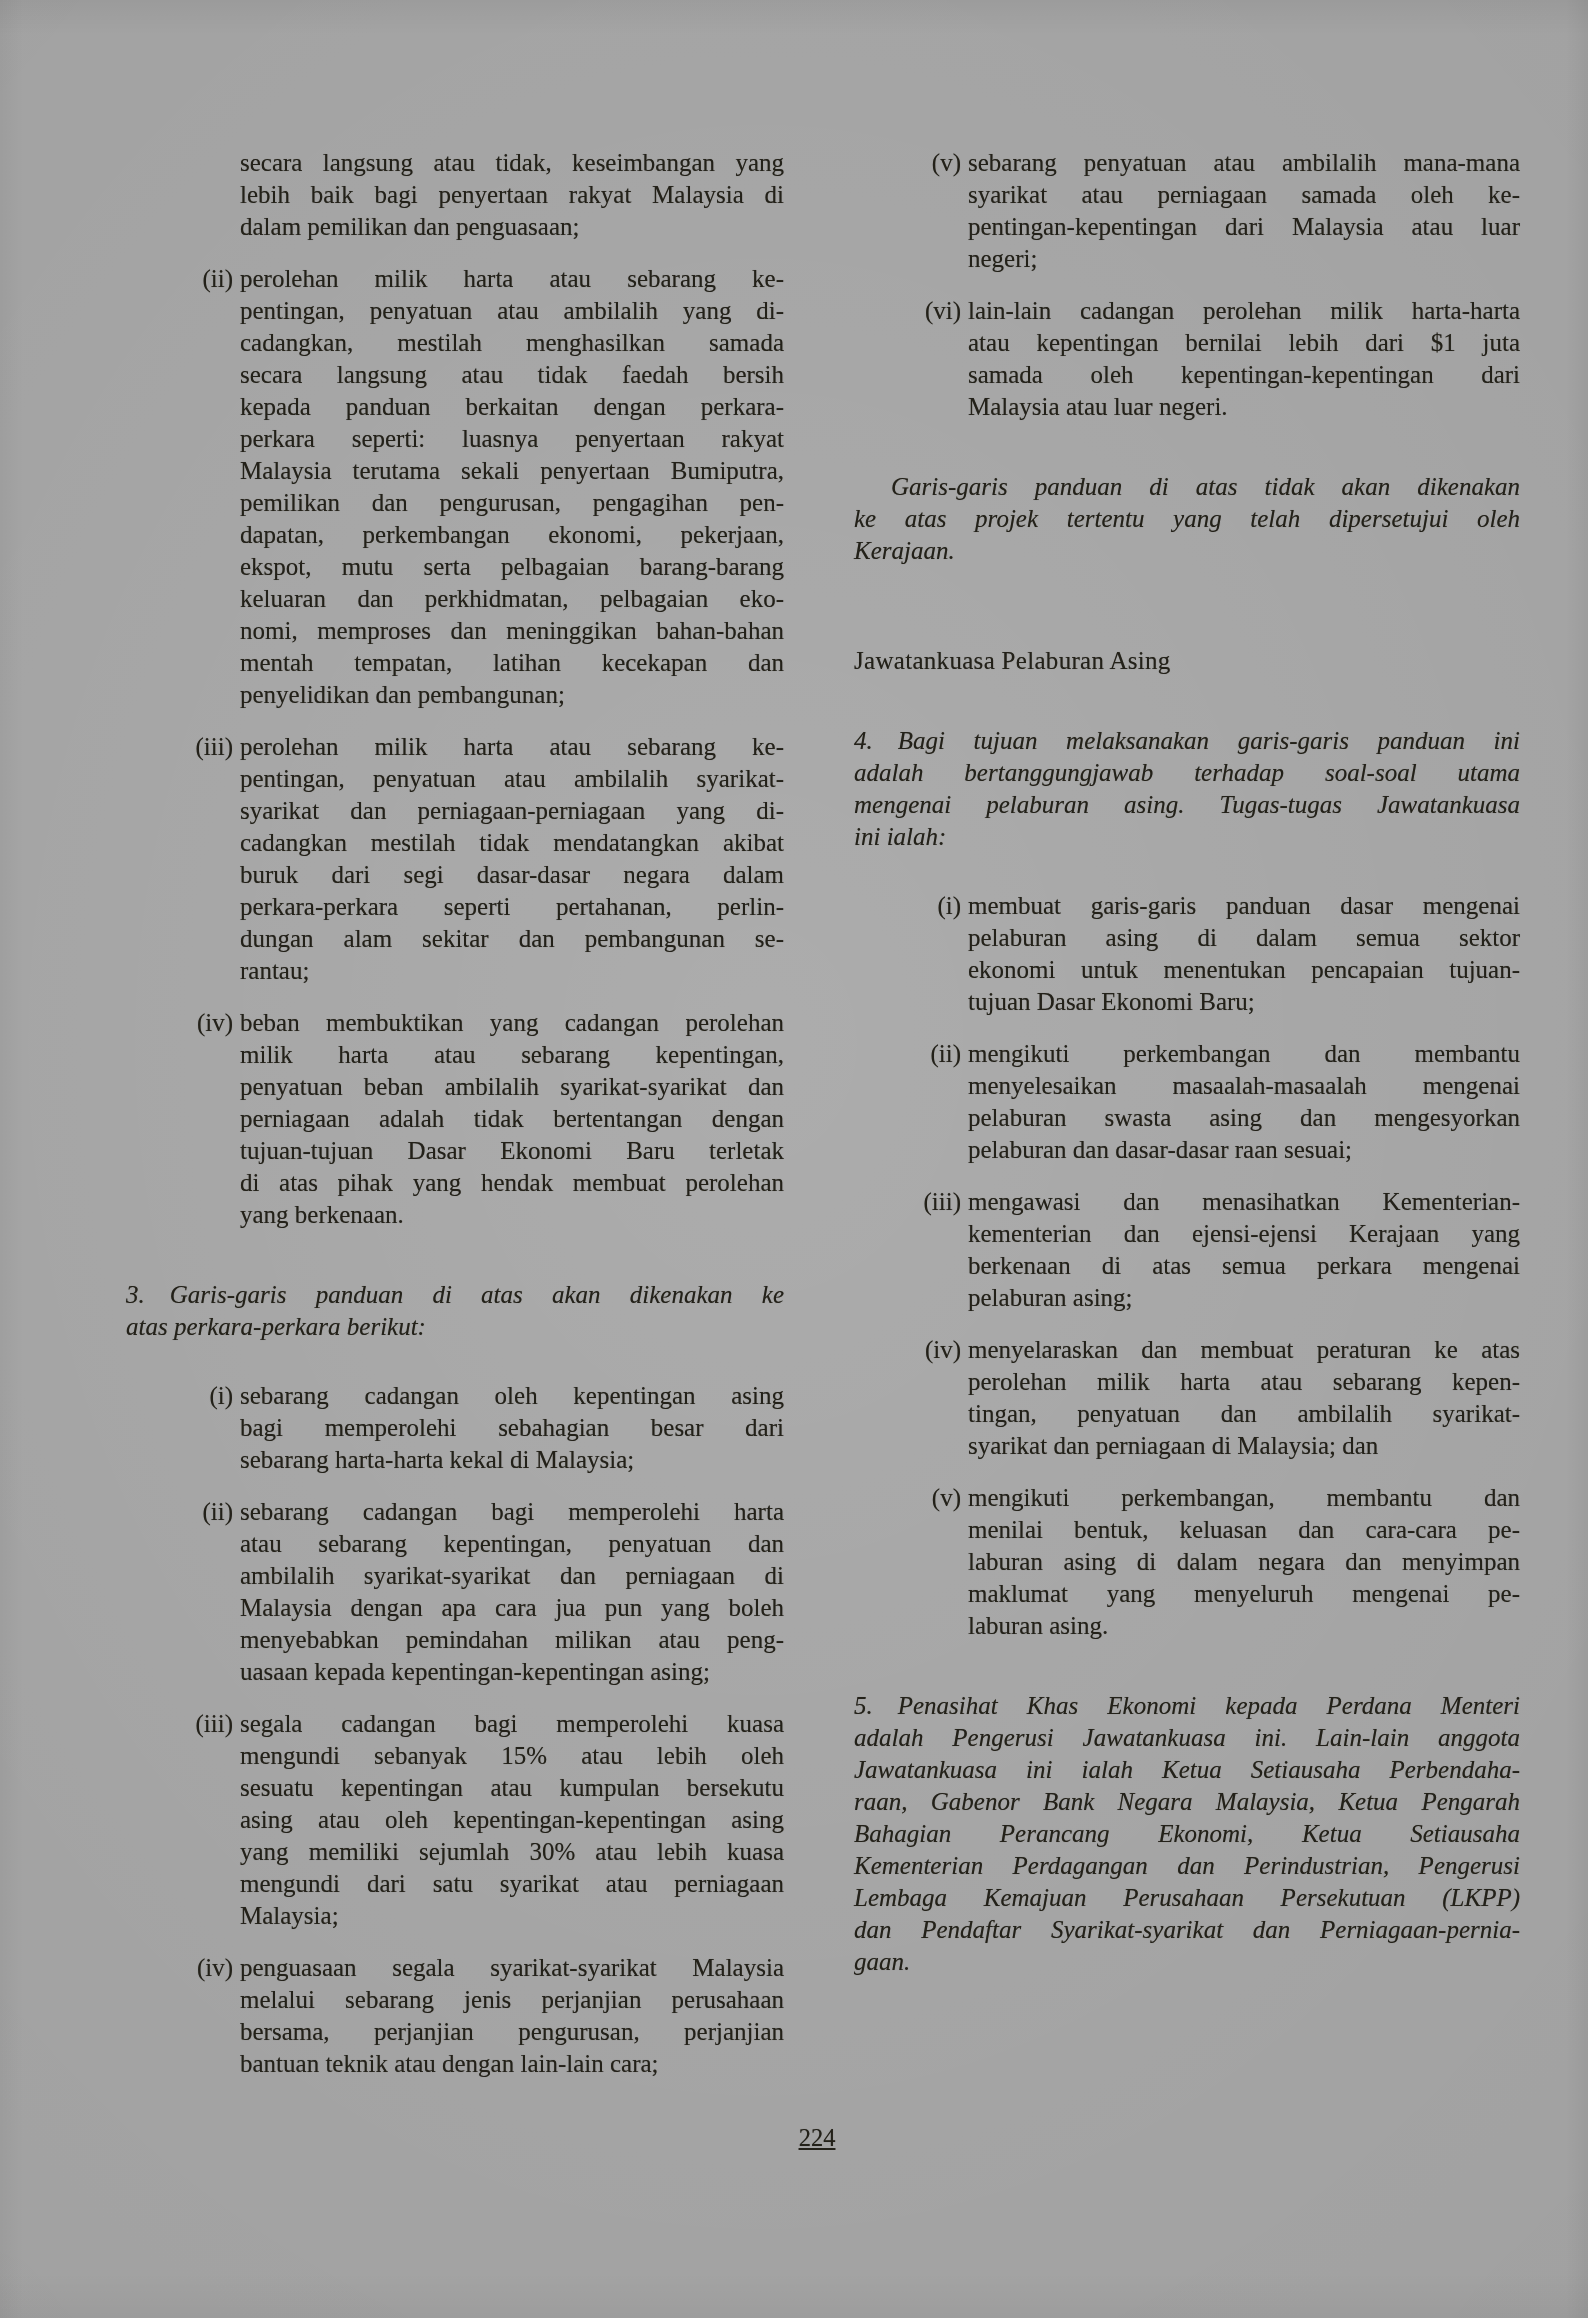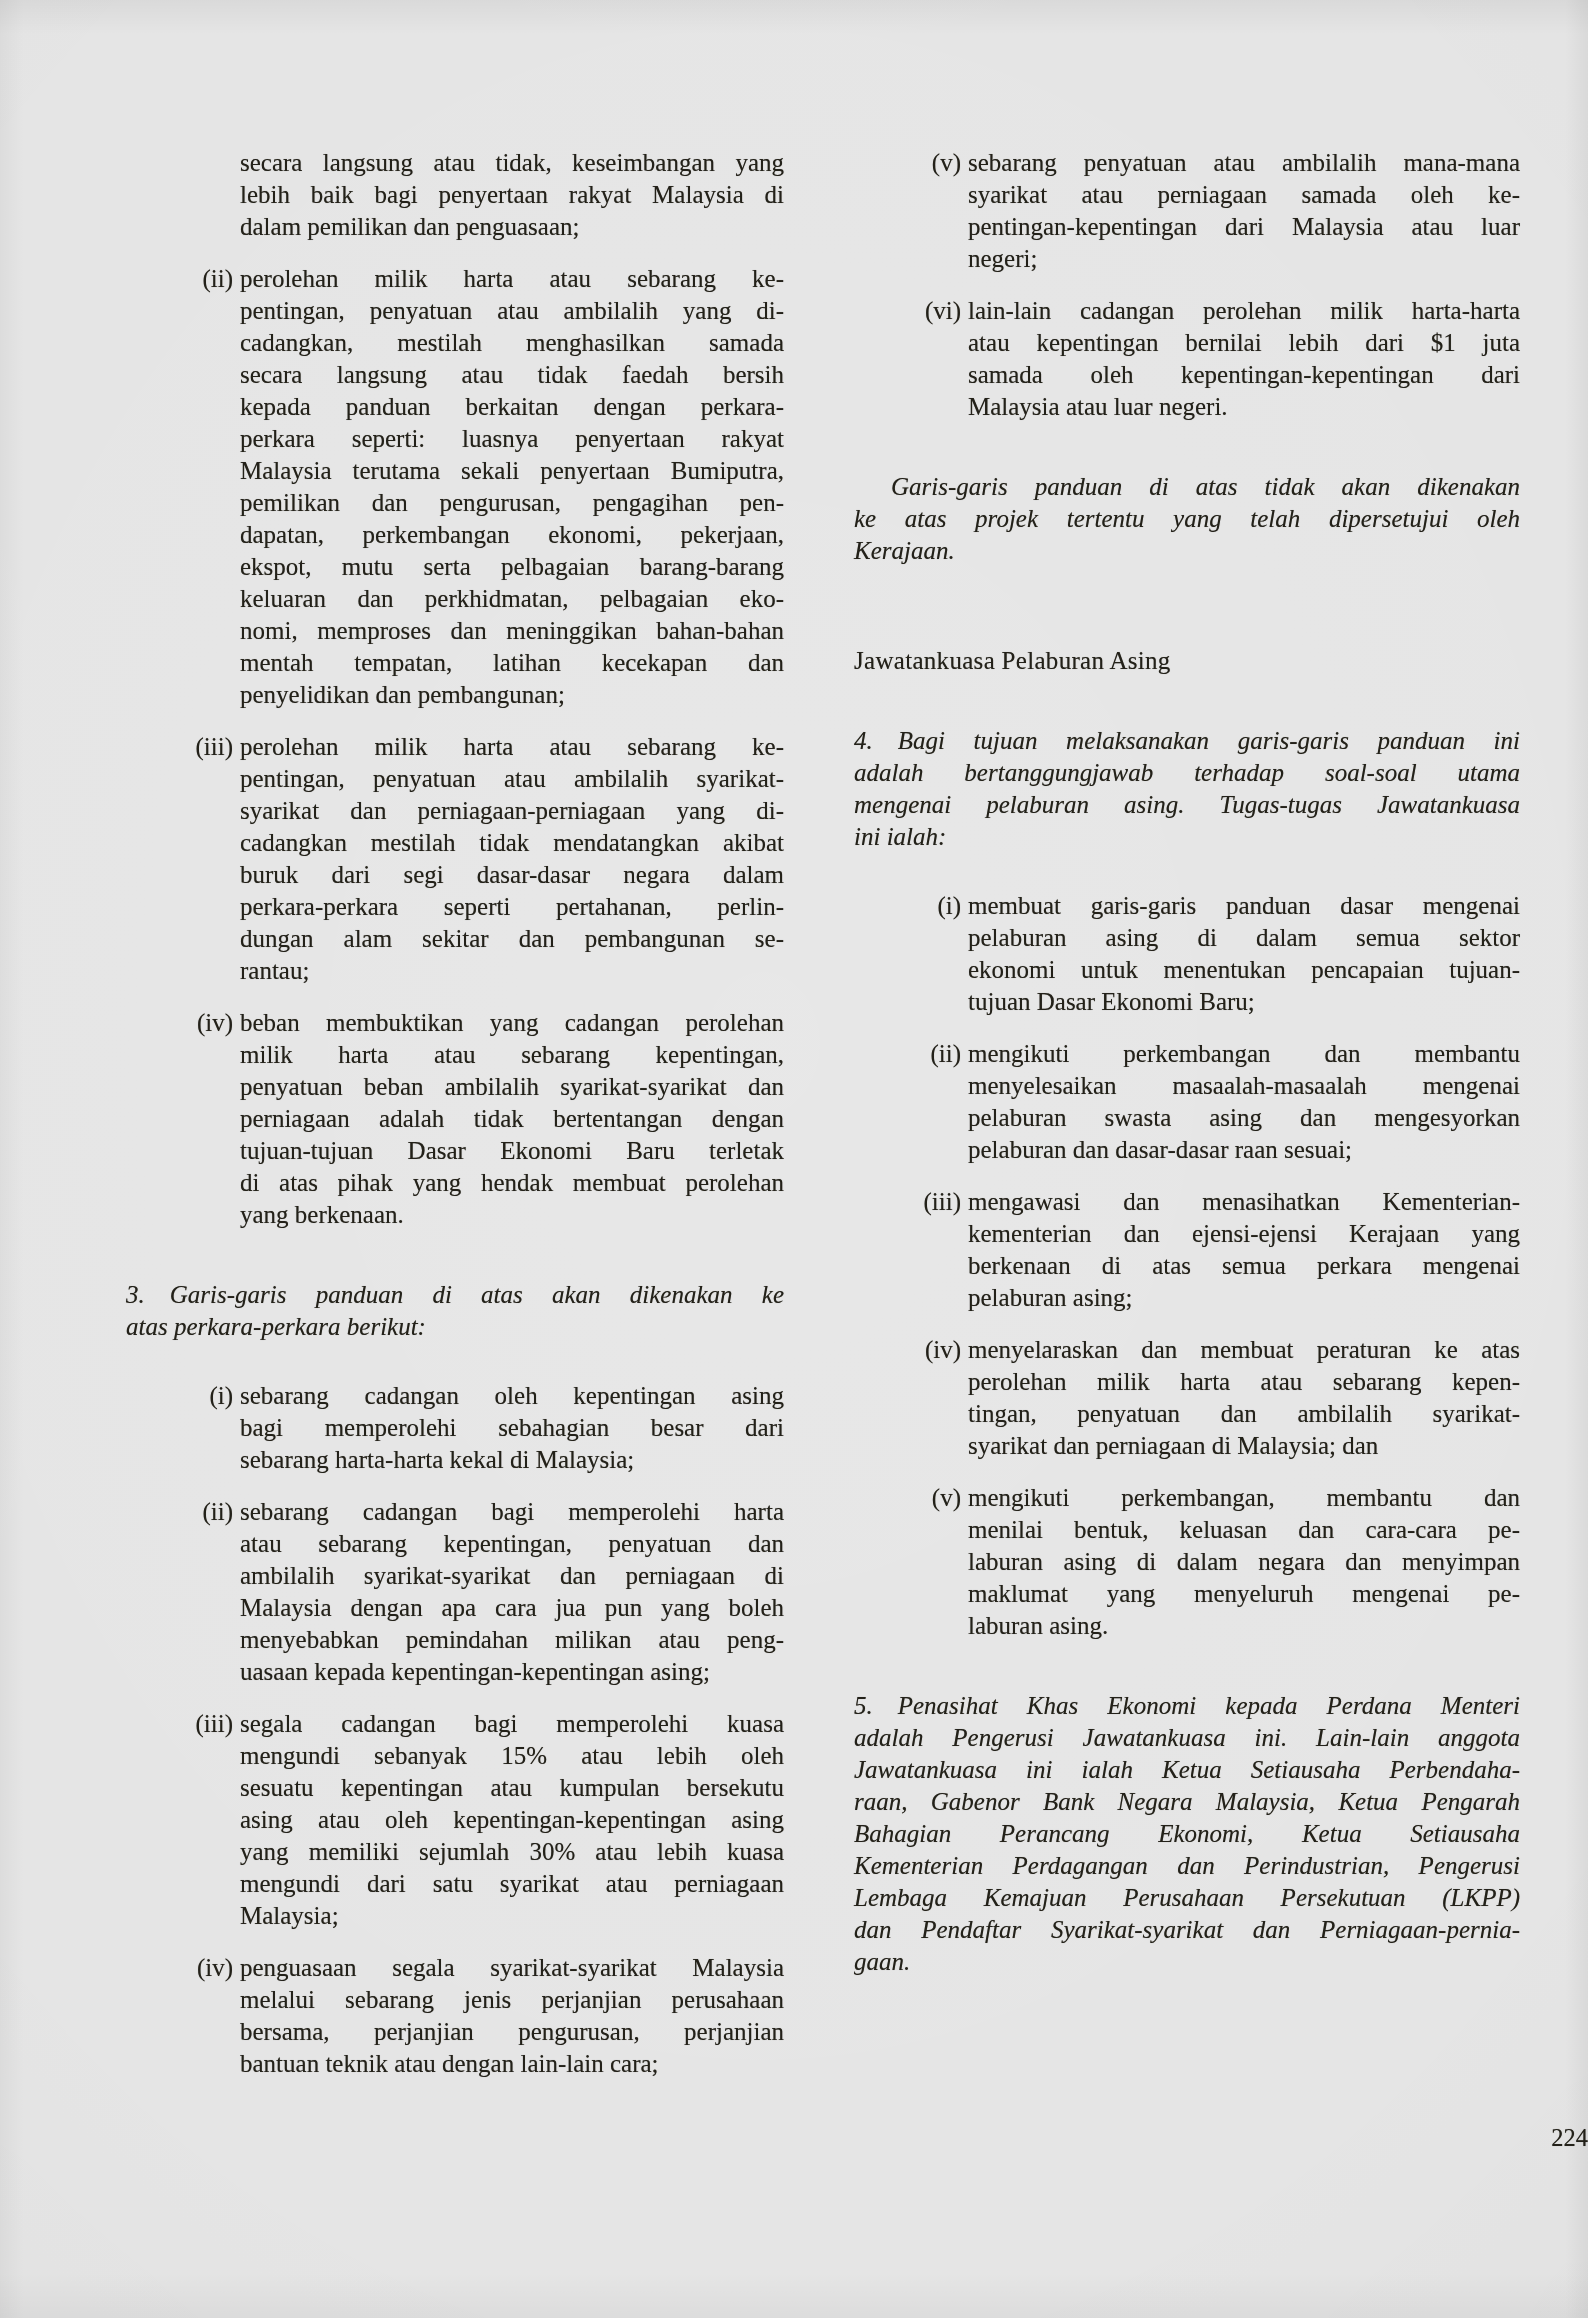--- a/index.html
+++ b/index.html
@@ -4,21 +4,21 @@
 <style>
   html, body {
     margin: 0;
     padding: 0;
     background: #888;
   }
   .page {
     position: relative;
     width: 1589px;
     height: 2319px;
-    background: #e5e5e5;
+    background: #a3a3a3;
     font-family: "Liberation Serif", "DejaVu Serif", serif;
     color: #232119;
     overflow: hidden;
     text-shadow: 0 0 0.7px rgba(35, 33, 25, 0.45);
   }
   
   .page::before {
     content: "";
     position: absolute;
     inset: 0;
@@ -78,23 +78,24 @@
   }
   .line.last { text-align-last: left; }
 
   .block.para.indent-first .line:first-child { text-indent: 37px; }
 
   .page-number {
     position: absolute;
     top: 2122px;
     left: 46px;
     width: 1542px;
-    text-align: right;
+    text-align: center;
     font-size: 24.5px;
     line-height: 32px;
+    text-decoration: underline;
   }
 </style>
 </head>
 <body>
 
 <div class="page">
   <div class="col col-left">
       <div class="block list">
         <span class="marker"></span>
         <div class="line">secara langsung atau tidak, keseimbangan yang</div>

